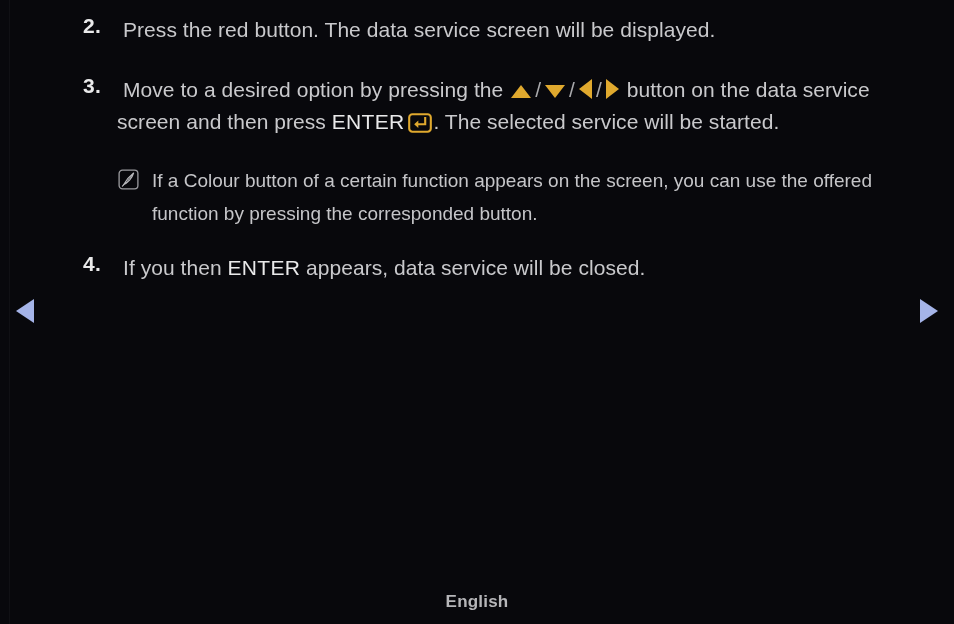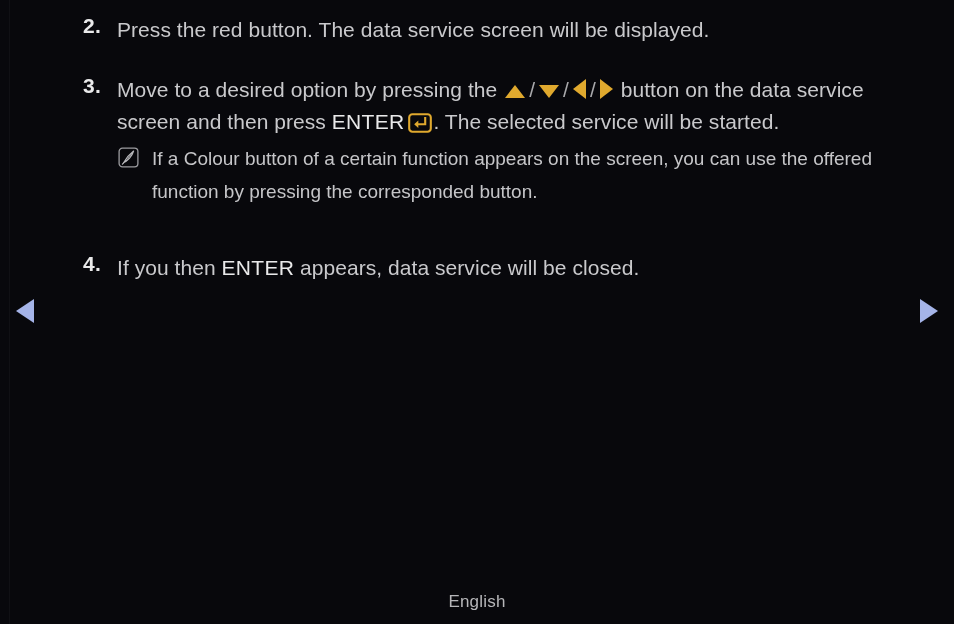--- a/index.html
+++ b/index.html
@@ -55,31 +55,32 @@
     font-weight: bold;
     color: #e9e9ea;
     letter-spacing: 0.2px;
   }
 
   .step-text {
     font-size: 21px;
     line-height: 32px;
     color: #c9c9cc;
     letter-spacing: 0.05px;
+    margin-left: 6px;
   }
 
   .step-text b {
     color: #e9e9ea;
     font-weight: normal;
     letter-spacing: 0.3px;
   }
 
   #step2 { top: 14px; }
   #step3 { top: 42px; }
-  #note  { top: 42px; }
+  #note  { top: 64px; }
   #step4 { top: 86px; }
 
   
   .note {
     position: relative;
     padding-left: 152px;
     padding-right: 60px;
   }
   .note-icon {
     position: absolute;
@@ -162,20 +163,21 @@
   
   #footer {
     position: absolute;
     left: 0;
     top: 592px;
     width: 954px;
     text-align: center;
     font-size: 17px;
     color: #b6b6b9;
     letter-spacing: 0.2px;
+    font-weight: bold;
   }
 </style>
 </head>
 <body>
 
 <div id="page">
 
   <div class="edge-divider"></div>
 
   <div class="content">

